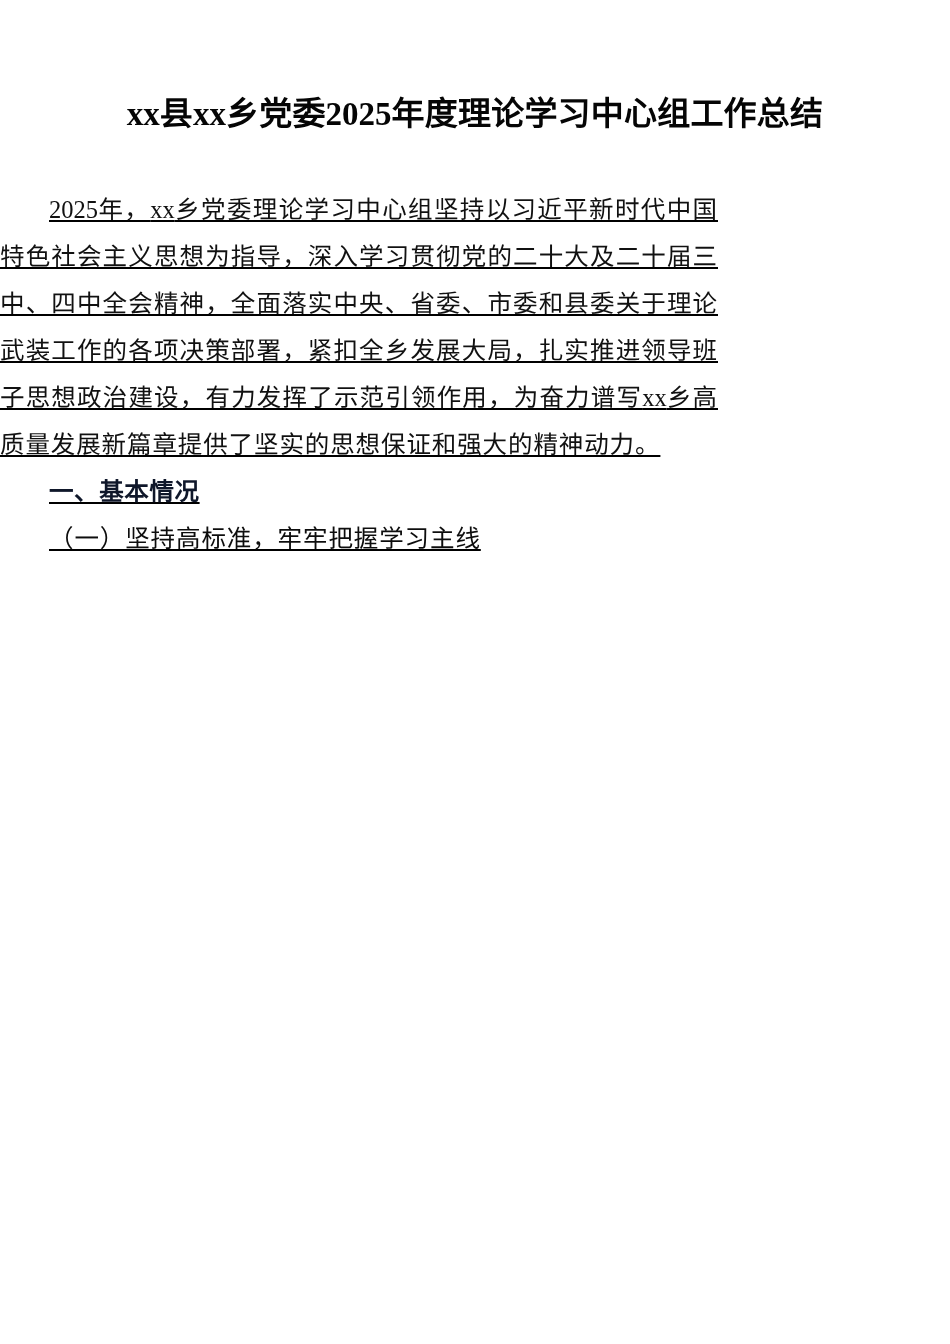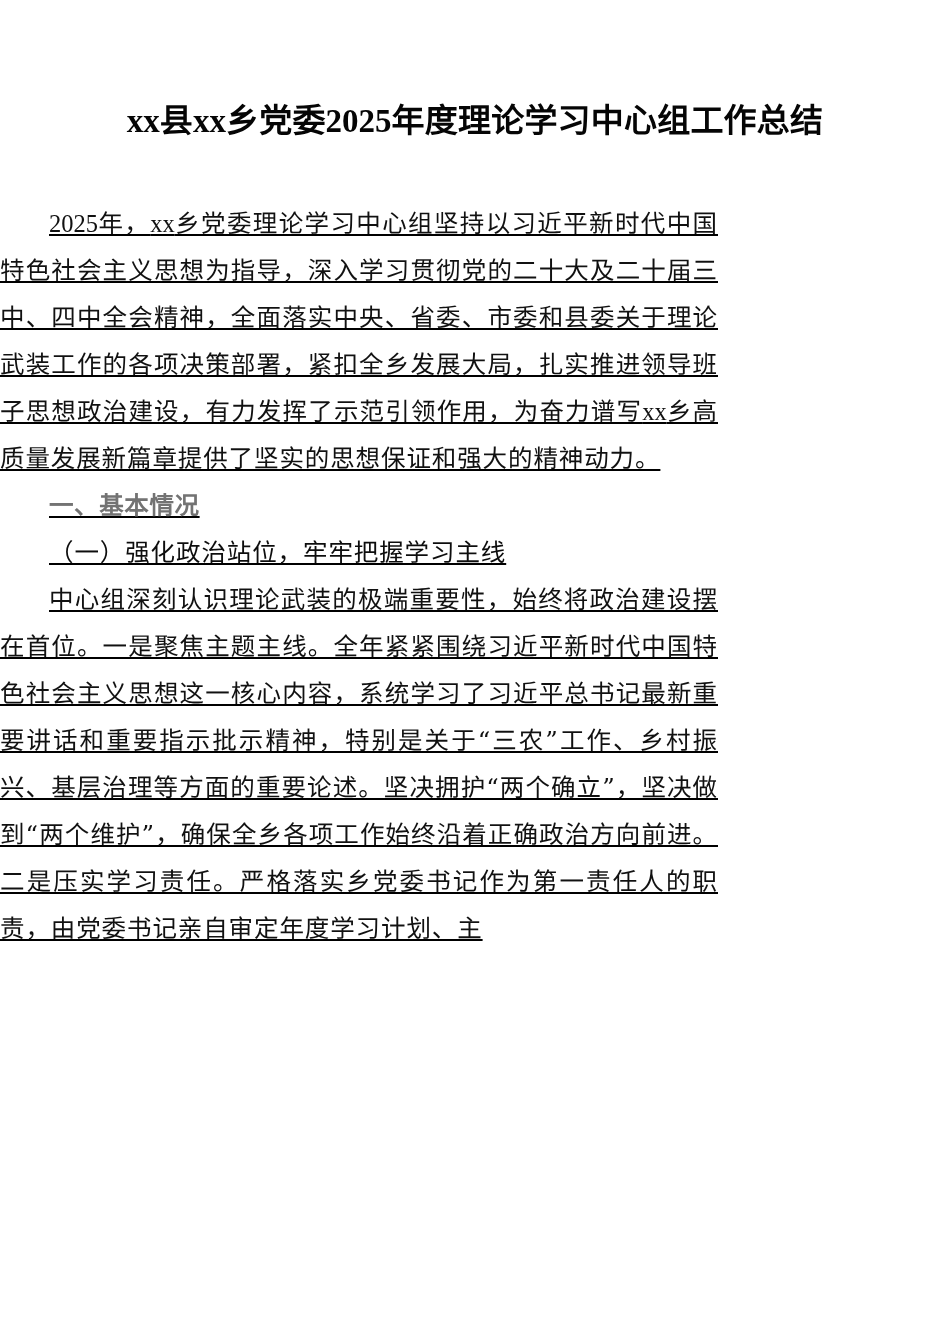--- a/index.html
+++ b/index.html
@@ -33,21 +33,21 @@
   }
 
   
   .doc-title {
     font-family: "Liberation Serif", "DejaVu Serif", serif;
     font-weight: 700;
     font-size: 33px;
     line-height: 44px;
     text-align: center;
     letter-spacing: 0.2px;
-    margin: 7px;
+    margin: 0;
     padding-top: 92px;
     padding-bottom: 0;
     color: #050505;
     word-break: break-all;
   }
 
   .spacer-after-title {
     height: 50px;
   }
 
@@ -66,21 +66,21 @@
   }
 
   
   .heading-1 {
     font-family: "Liberation Sans", "DejaVu Sans", sans-serif;
     font-weight: 700;
     font-size: 24.5px;
     line-height: 47px;
     text-indent: 49px;
     margin: 0;
-    color: #737373;
+    color: #0f172a;
     letter-spacing: 0.6px;
     word-break: break-all;
   }
 
   
   .heading-2 {
     font-family: "DejaVu Serif", "Liberation Serif", serif;
     font-size: 24.5px;
     line-height: 47px;
     text-indent: 49px;
@@ -110,19 +110,18 @@
 
     <div class="spacer-after-title"></div>
 
     <div class="page-body" style="position:static;text-decoration:underline;">
 
       <p class="para"><span class="latin">2025</span>年，<span class="latin">xx</span>乡党委理论学习中心组坚持以习近平新时代中国特色社会主义思想为指导，深入学习贯彻党的二十大及二十届三中、四中全会精神，全面落实中央、省委、市委和县委关于理论武装工作的各项决策部署，紧扣全乡发展大局，扎实推进领导班子思想政治建设，有力发挥了示范引领作用，为奋力谱写<span class="latin">xx</span>乡高质量发展新篇章提供了坚实的思想保证和强大的精神动力。</p>
 
       <p class="heading-1">一、基本情况</p>
 
 
-      <p class="heading-2">（一）强化政治站位，牢牢把握学习主线</p>
+      <p class="heading-2">（一）坚持高标准，牢牢把握学习主线</p>
 
-      <p class="para">中心组深刻认识理论武装的极端重要性，始终将政治建设摆在首位。一是聚焦主题主线。全年紧紧围绕习近平新时代中国特色社会主义思想这一核心内容，系统学习了习近平总书记最新重要讲话和重要指示批示精神，特别是关于“三农”工作、乡村振兴、基层治理等方面的重要论述。坚决拥护“两个确立”，坚决做到“两个维护”，确保全乡各项工作始终沿着正确政治方向前进。二是压实学习责任。严格落实乡党委书记作为第一责任人的职责，由党委书记亲自审定年度学习计划、主</p>
 
     </div>
   </div>
 </div>
 
 </body></html>

